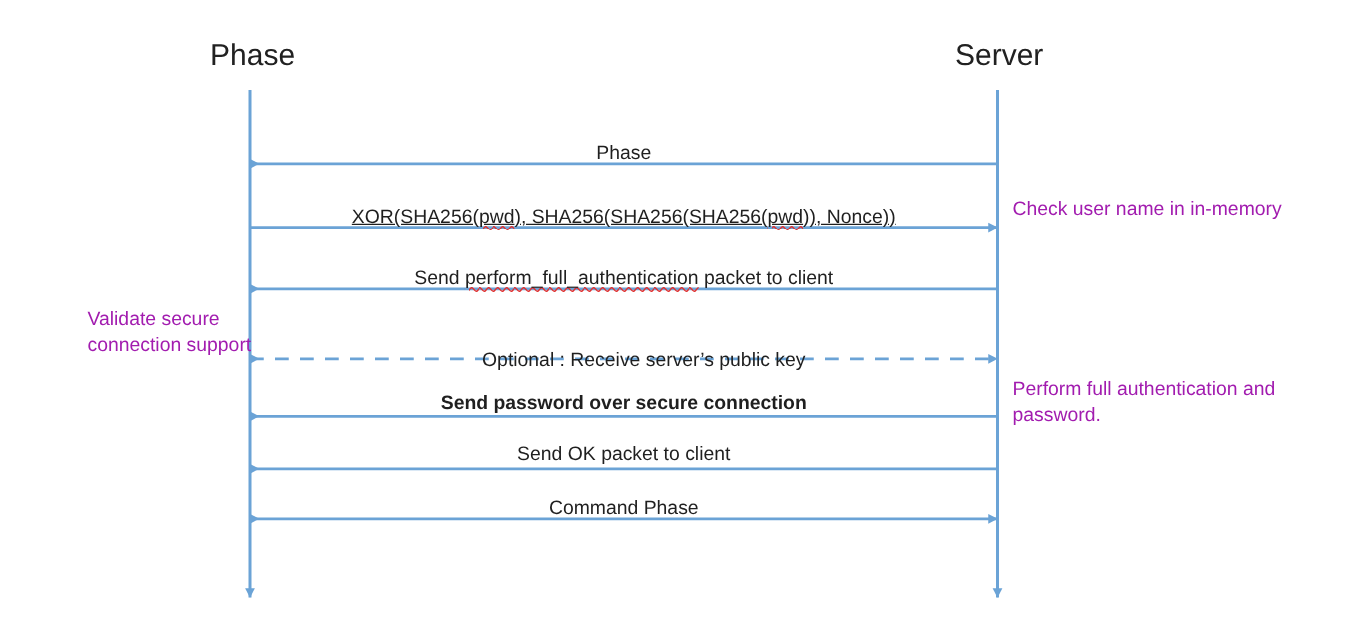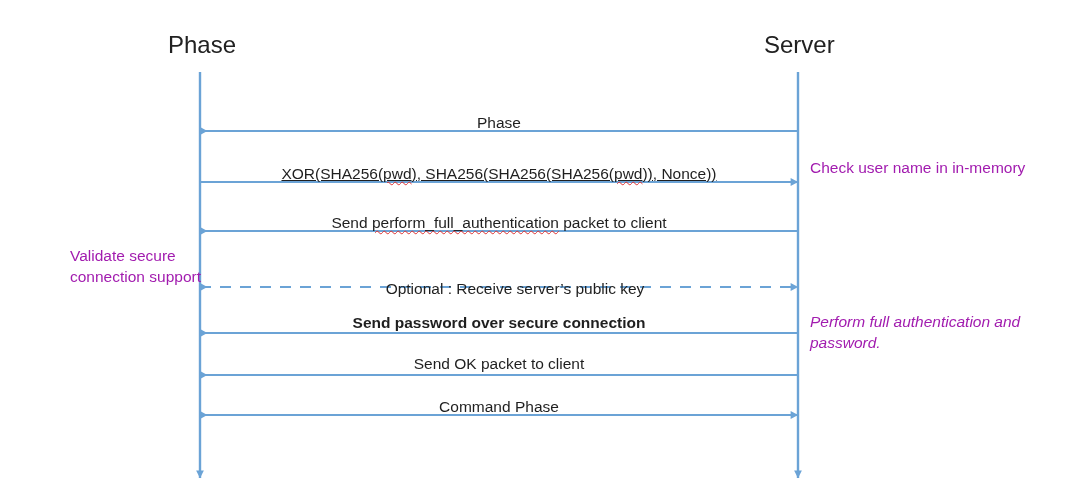--- a/index.html
+++ b/index.html
@@ -101,21 +101,21 @@
       <div class="msg-label" style="left: 499px; top: 114px;">Phase</div>
       <div class="msg-label" style="left: 499px; top: 165px; text-decoration: underline;">XOR(SHA256(<span class="squiggle">pwd</span>), SHA256(SHA256(SHA256(<span class="squiggle">pwd</span>)), Nonce))</div>
       <div class="msg-label" style="left: 499px; top: 214px;">Send <span class="squiggle">perform_full_authentication</span> packet to client</div>
       <div class="msg-label" style="left: 515px; top: 263px; margin-top: 17px;">Optional : Receive server’s public key</div>
       <div class="msg-label" style="left: 499px; top: 314px; font-weight: bold;">Send password over secure connection</div>
       <div class="msg-label" style="left: 499px; top: 355px;">Send OK packet to client</div>
       <div class="msg-label" style="left: 499px; top: 398px;">Command Phase</div>
       <div class="side-note note-right" style="top: 158px;">
         <div>Check user name in in-memory</div>
       </div>
-      <div class="side-note note-right" style="top: 312px; font-style: italic;">
+      <div class="side-note note-right" style="top: 302px;">
         <div>Perform full authentication and</div>
         <div>password.</div>
       </div>
       <div class="side-note note-left" style="top: 246px; margin-left: 34px;">
         <div>Validate secure</div>
         <div>connection support</div>
       </div>
     </div>
 
 </div>

